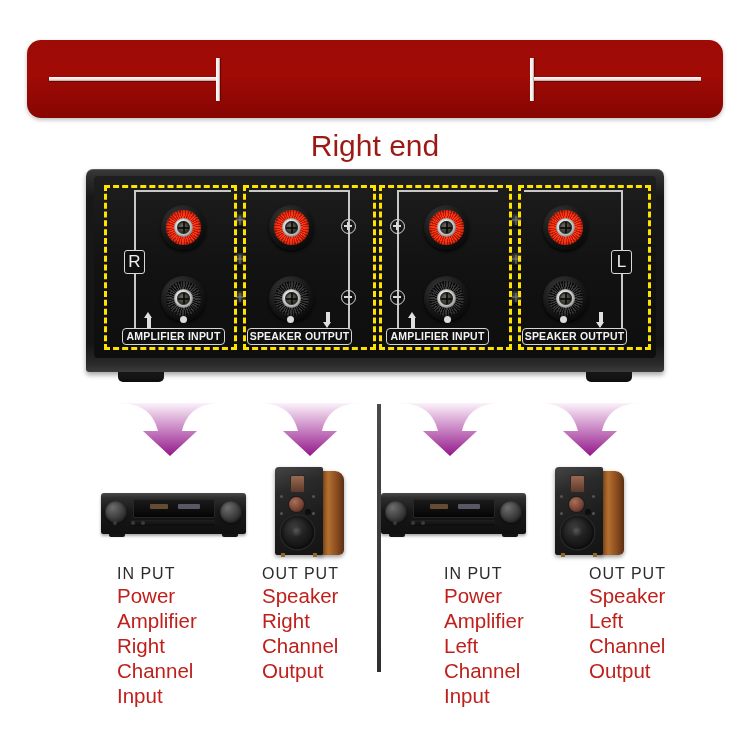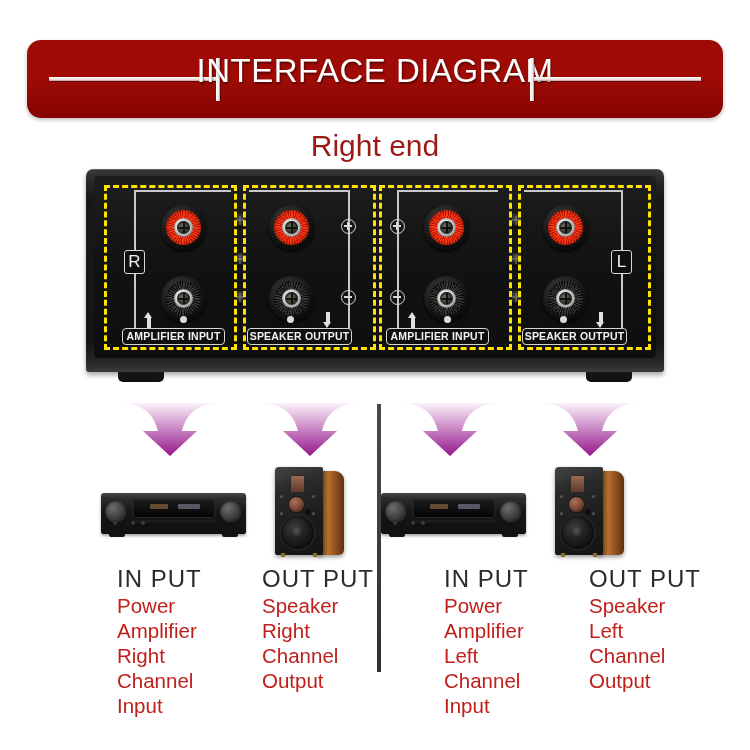--- a/index.html
+++ b/index.html
@@ -440,40 +440,39 @@
     width: 4px;
     height: 268px;
     background: linear-gradient(180deg,#4a4a4a,#2f2f2f);
     z-index: 2;
   }
 
   
   .caption { position: absolute; }
   .caption .head {
     color: #2b2b2b;
-    font-size: 24px;
+    font-size: 16px;
     letter-spacing: 1px;
     font-family: "Liberation Sans", sans-serif;
     white-space: nowrap;
   }
   .caption .line {
     color: #c0201c;
     font-size: 20.5px;
     line-height: 25px;
     font-family: "Liberation Sans", sans-serif;
     white-space: nowrap;
   }
 </style>
 </head>
 <body>
 
 <div id="banner">
   <div class="rule left"></div>
   <div class="cap l"></div>
-  <div id="banner-title">INTERFACE DIAGRAM</div>
   <div class="cap r"></div>
   <div class="rule right"></div>
 </div>
 
 <div id="rear-end">Right end</div>
 
 <div id="device">
   <div class="foot left"></div>
   <div class="foot right"></div>
   <div id="chassis">

